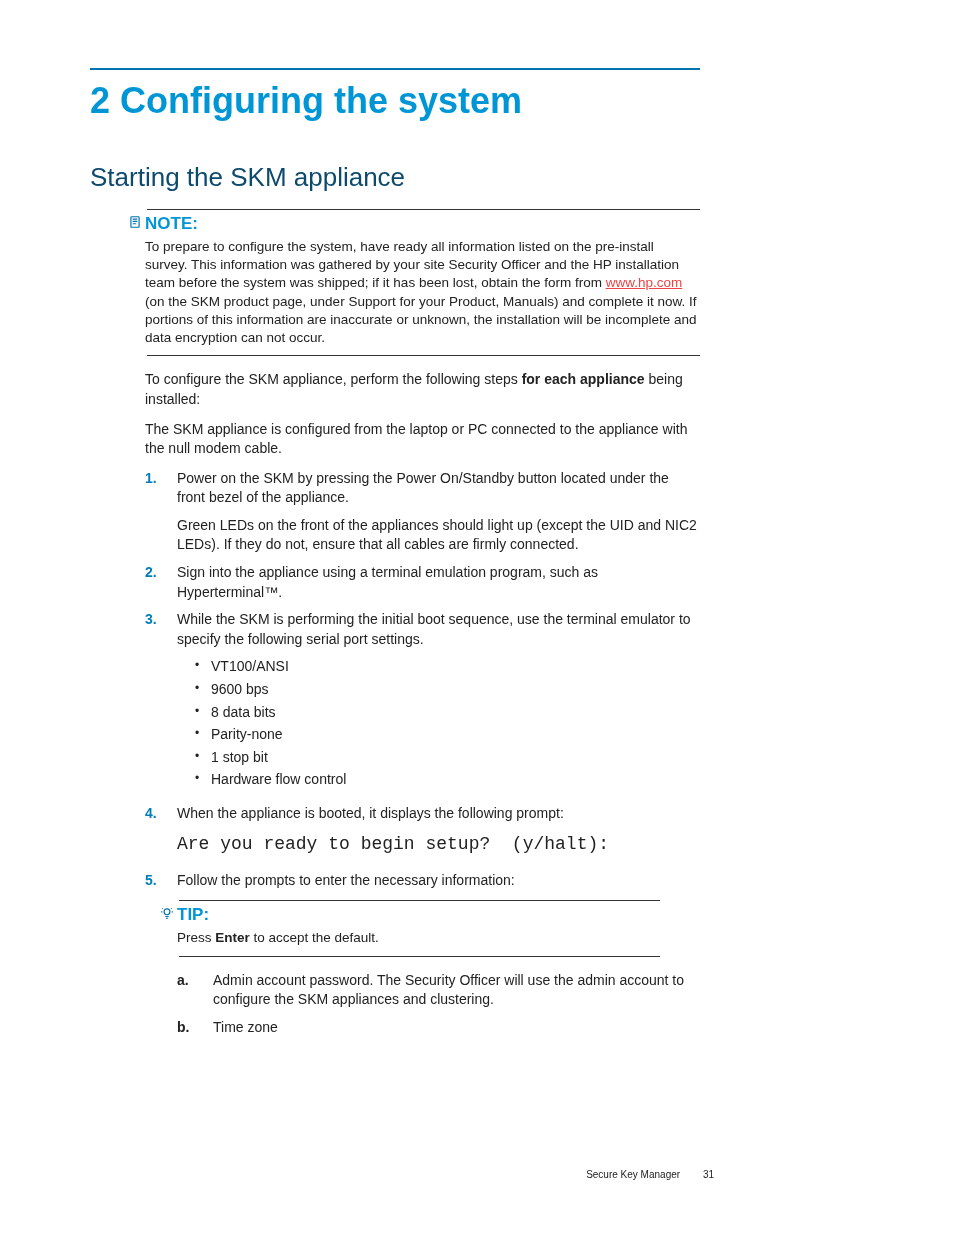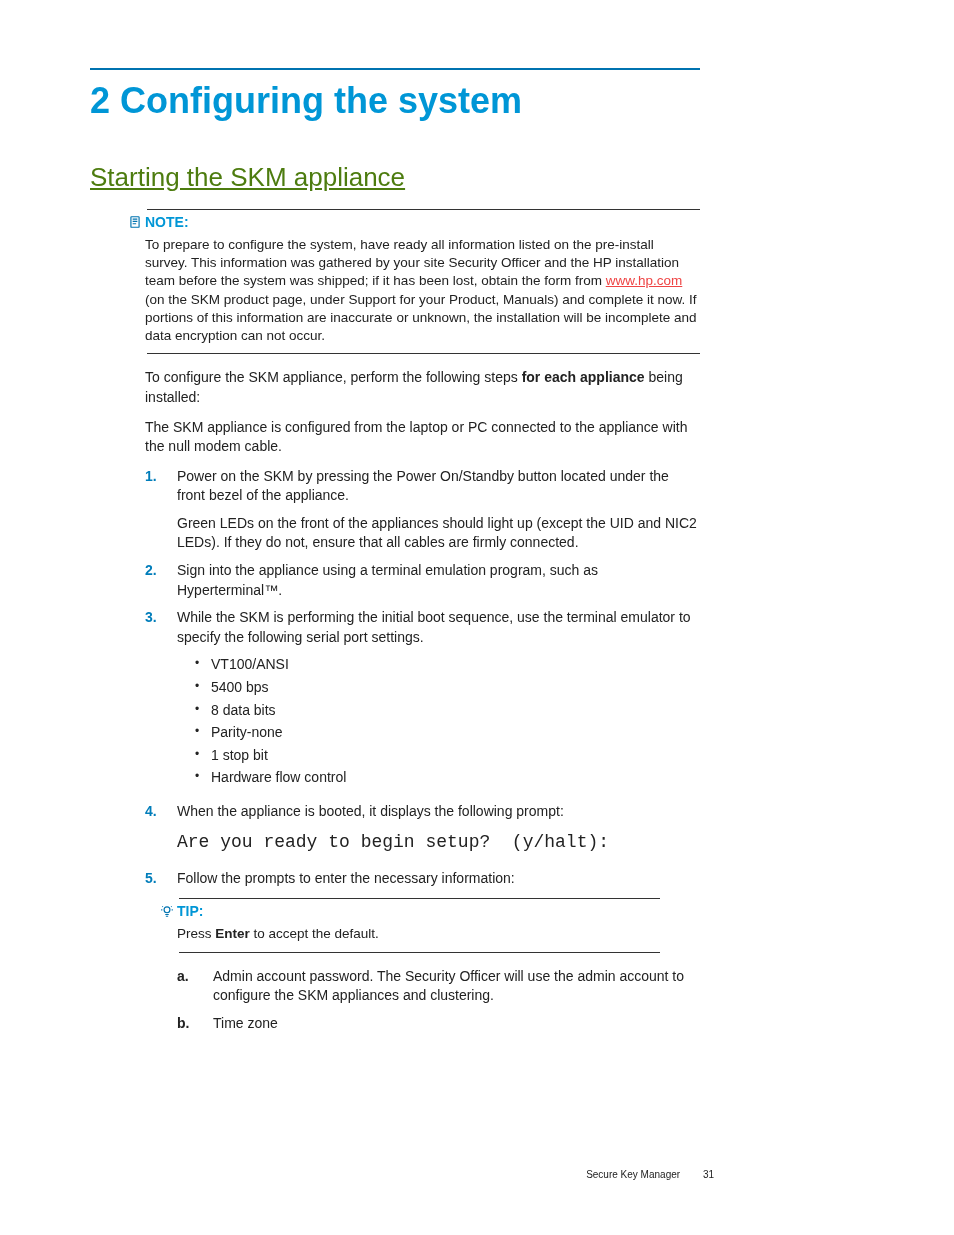--- a/index.html
+++ b/index.html
@@ -23,25 +23,24 @@
     margin-bottom: 10px;
   }
   h1.chapter-title {
     color: #0096d6;
     font-size: 36px;
     font-weight: 700;
     margin: 6px 0 40px 0;
     letter-spacing: 0px;
   }
   h2.section-title {
-    color: #4d7c0f;
+    color: #0c4a6e;
     font-size: 26px;
     font-weight: 400;
     margin: 18px 0 16px 0;
-    text-decoration: underline;
   }
   .content-indent {
     margin-left: 55px;
   }
   .callout {
     margin-top: 10px;
     margin-bottom: 14px;
   }
   .callout .callout-rule {
     border-top: 1px solid #333;
@@ -61,21 +60,21 @@
     width: 16px;
     text-align: center;
     font-size: 13px;
     color: #0073b0;
     margin-right: 2px;
     margin-top: 1px;
   }
   .callout-label {
     color: #0096d6;
     font-weight: 700;
-    font-size: 14px;
+    font-size: 17px;
   }
   .callout-body {
     margin: 4px 0 0 0;
     font-size: 13.5px;
     line-height: 1.35;
   }
   .callout-body a {
     color: #ef4444;
     text-decoration: underline;
   }
@@ -223,21 +222,21 @@
           <p>Sign into the appliance using a terminal emulation program, such as Hyperterminal™.</p>
         </div>
       </li>
 
       <li>
         <span class="num">3.</span>
         <div class="step-body">
           <p>While the SKM is performing the initial boot sequence, use the terminal emulator to specify the following serial port settings.</p>
           <ul class="bullets">
             <li>VT100/ANSI</li>
-            <li>5400 bps</li>
+            <li>9600 bps</li>
             <li>8 data bits</li>
             <li>Parity-none</li>
             <li>1 stop bit</li>
             <li>Hardware flow control</li>
           </ul>
         </div>
       </li>
 
       <li>
         <span class="num">4.</span>

